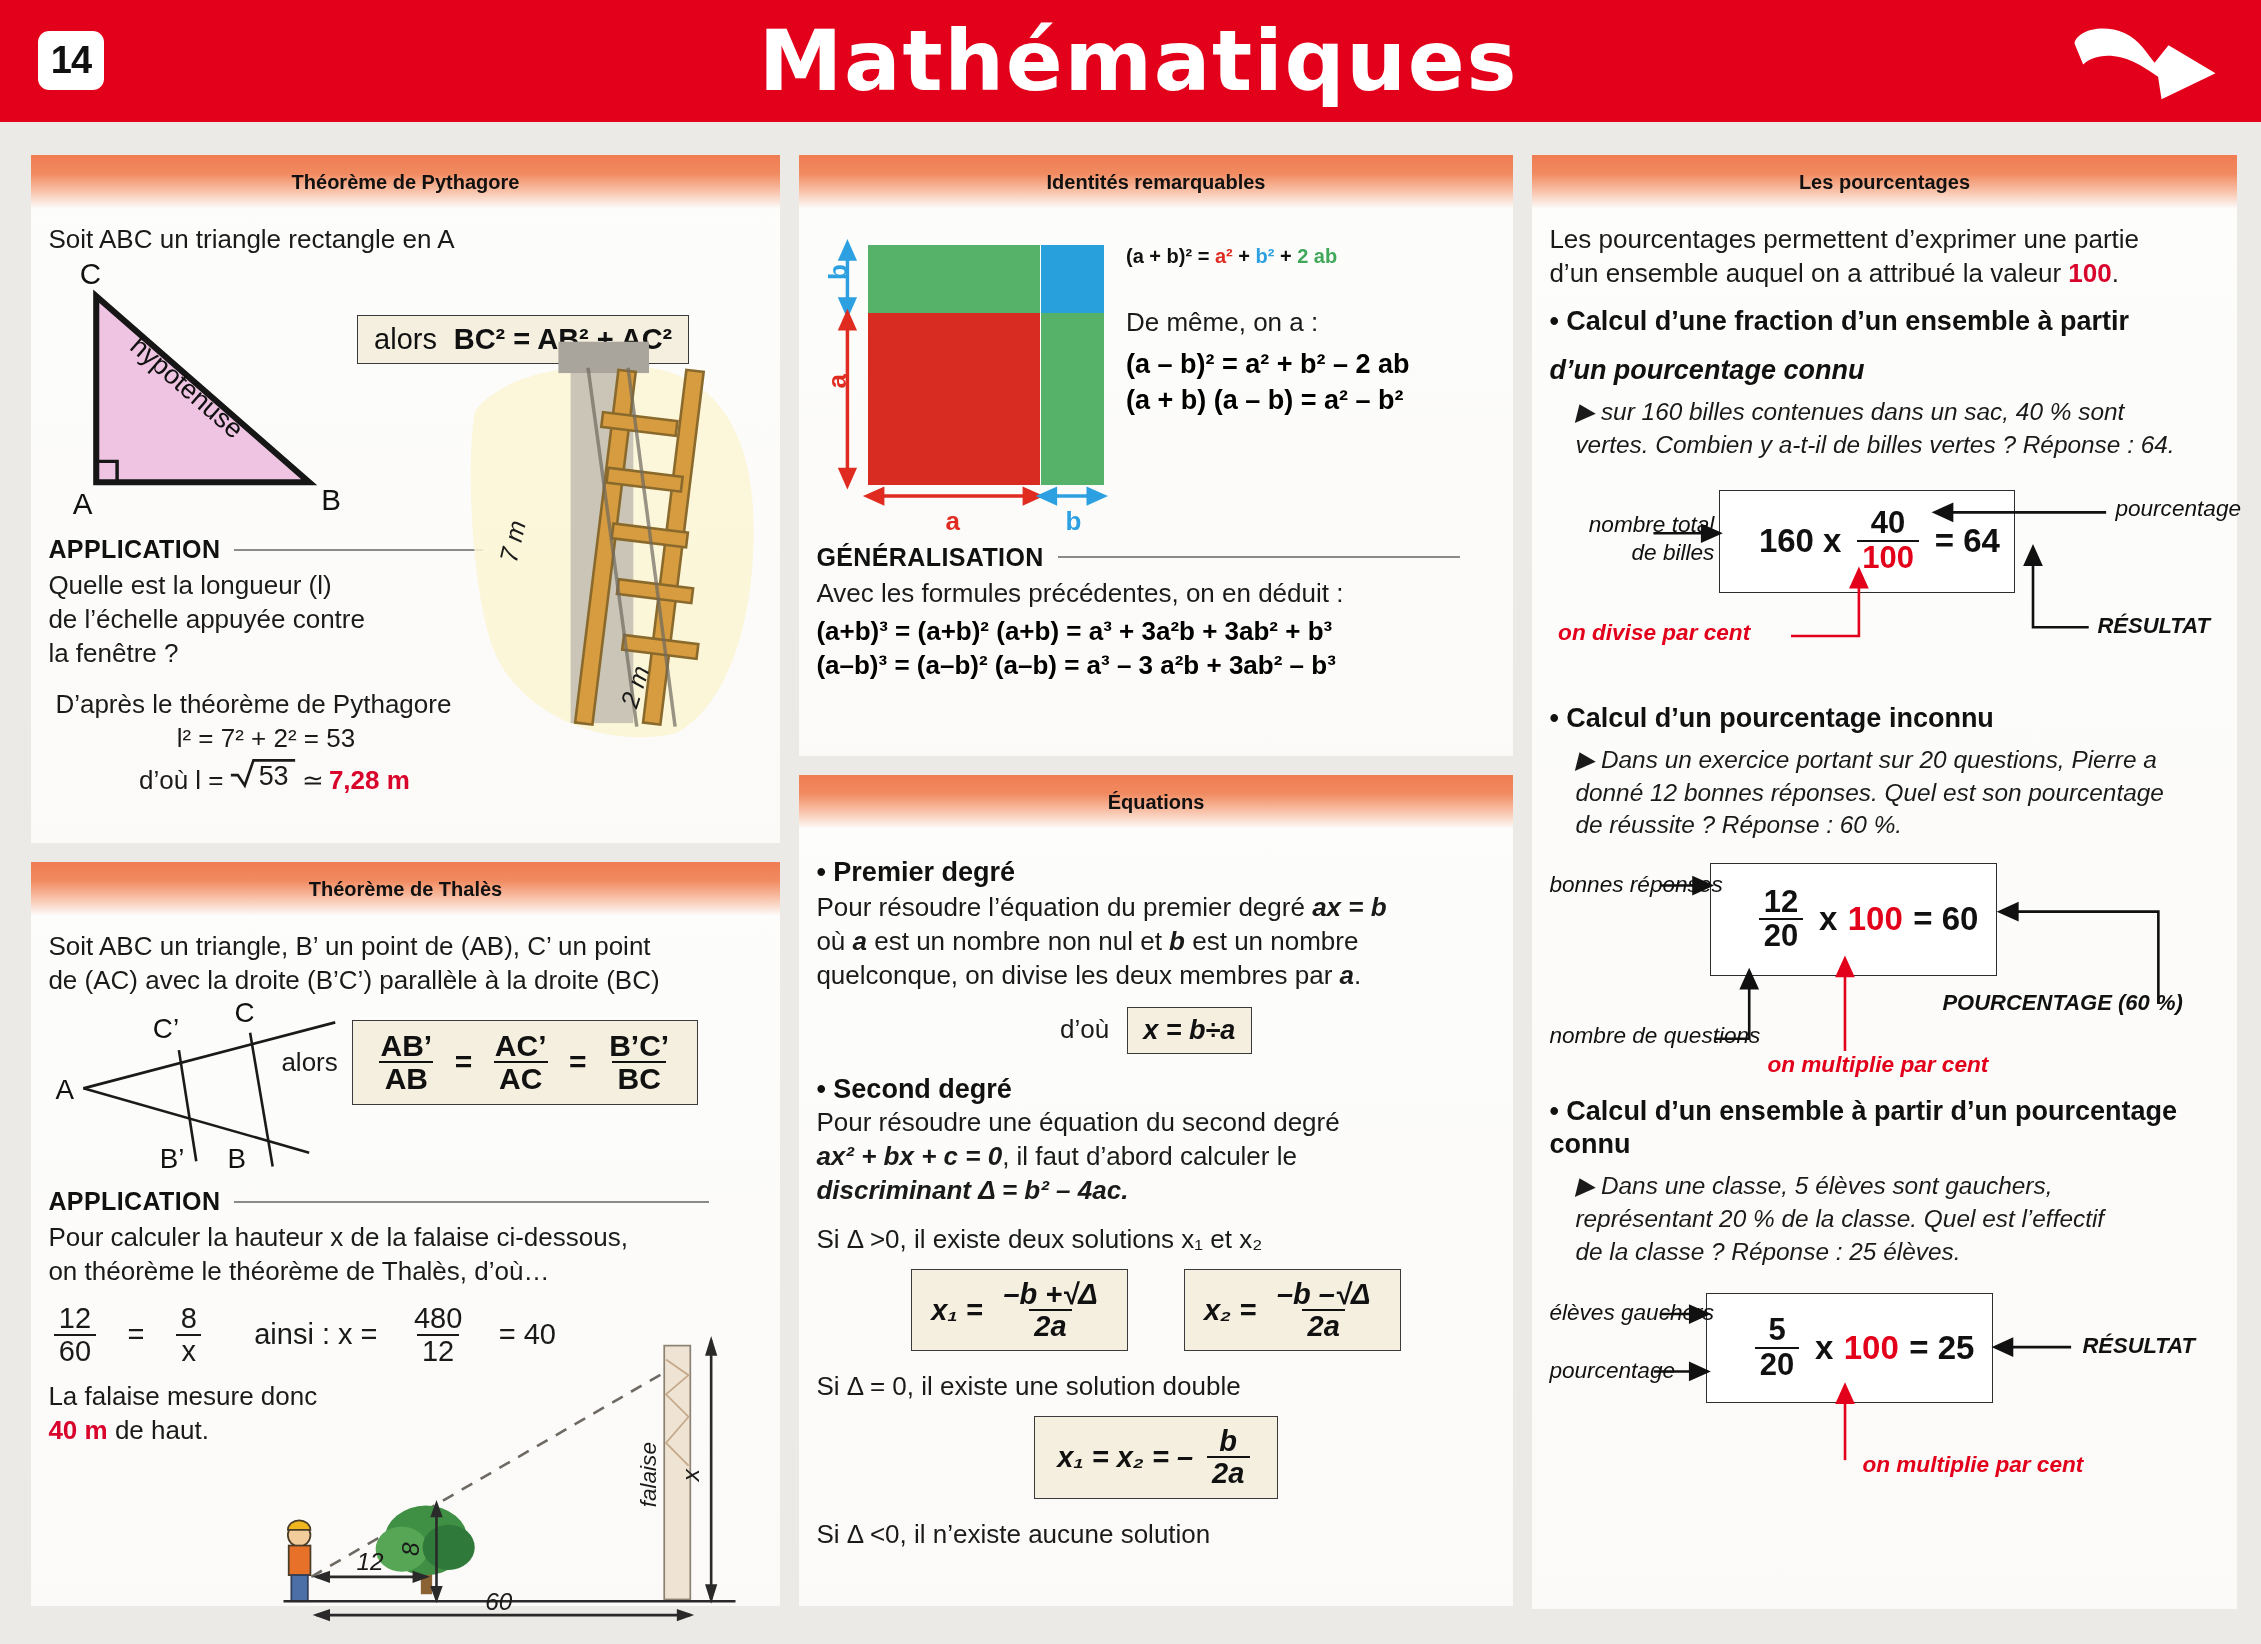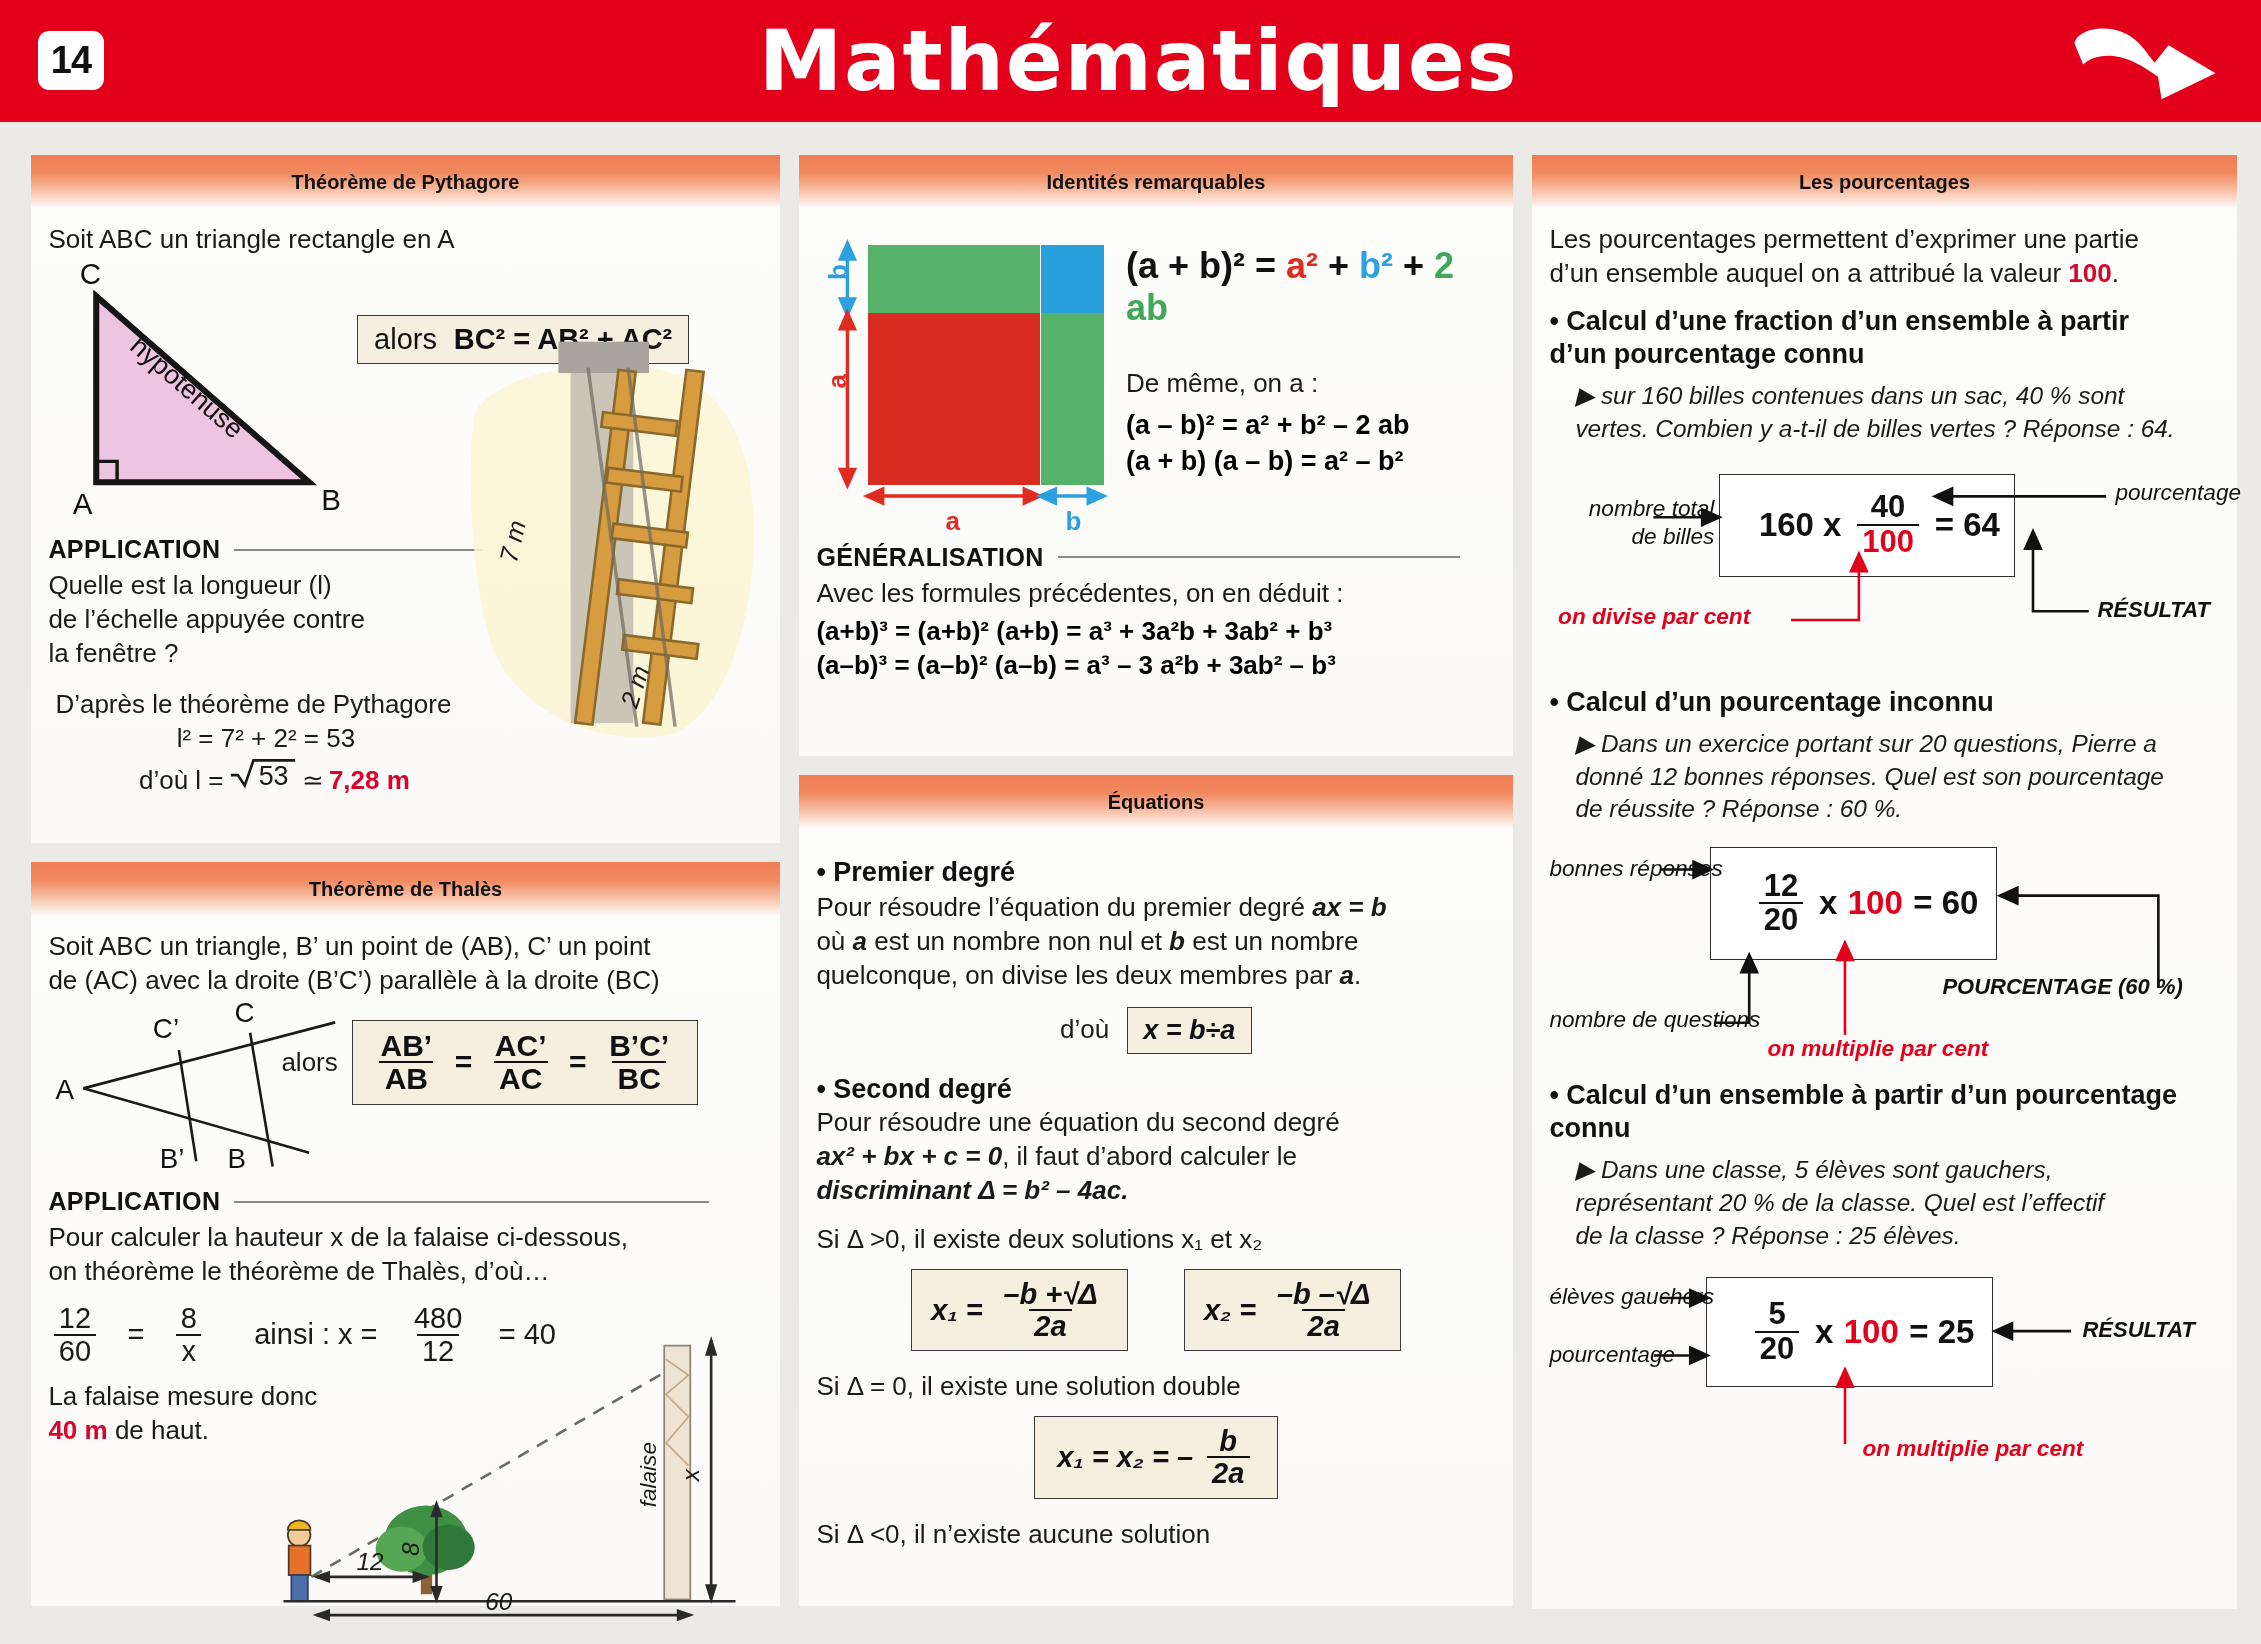--- a/index.html
+++ b/index.html
@@ -339,21 +339,21 @@
                 <line x1="36" y1="108" x2="36" y2="292"></line>
                 <polygon points="36,100 28,118 44,118" fill="#e02b20"></polygon>
                 <polygon points="36,298 28,280 44,280" fill="#e02b20"></polygon>
               </g>
             </svg>
             <div class="dimlbl dimblue" style="left:7px; top:38px; writing-mode:vertical-rl; transform:rotate(180deg);">b</div>
             <div class="dimlbl dimred" style="left:5.2px; top:148px; writing-mode:vertical-rl; transform:rotate(180deg);">a</div>
           </div>
 
           <div style="flex:1; padding-top:19px;">
-            <div style="font-size:36px; font-weight:bold; color:#111;">
+            <div style="font-size:20px; font-weight:bold; color:#111;">
               <span>(a + b)² = </span><span style="color:#e02b20;">a²</span><span> + </span><span style="color:#2ca0e0;">b²</span><span> + </span><span style="color:#41a85a;">2 ab</span>
             </div>
             <div class="txt" style="margin-top:38px;">De même, on a :</div>
             <div style="font-size:27px; font-weight:bold; margin-top:8.7px;">(a – b)² = a² + b² – 2 ab</div>
             <div style="font-size:27px; font-weight:bold; margin-top:5.2px;">(a + b) (a – b) = a² – b²</div>
           </div>
         </div>
 
         <div style="position:relative; height:57px; margin-top:-3.5px;">
           <svg width="313" height="57" viewBox="0 0 360 66">
@@ -457,21 +457,21 @@
     <div class="card" style="height:1454px;">
       <div class="card-head">Les pourcentages</div>
       <div class="card-body" style="padding-top:14px;">
 
         <div class="txt">Les pourcentages permettent d’exprimer une partie</div>
         <div class="txt">
           <span>d’un ensemble auquel on a attribué la valeur </span><span class="red">100</span><span>.</span>
         </div>
 
         <div class="bullethead" style="margin-top:14px;">• Calcul d’une fraction d’un ensemble à partir</div>
-        <div class="bullethead" style="margin-top:0;">d’un pourcentage connu</div>
+        <div class="bullethead" style="margin-top:16px;font-style:italic;">d’un pourcentage connu</div>
         <div class="arrowitem" style="margin-top:8.7px; padding-left:26px;">▶ sur 160 billes contenues dans un sac, 40 % sont</div>
         <div class="arrowitem" style="padding-left:26px;">vertes. Combien y a-t-il de billes vertes ? Réponse : 64.</div>
 
         <div class="annot" style="height:209px; margin-top:12.2px;">
           <div class="pbox" style="left:170px; top:15.7px; width:296px; height:103px;">
             <span style="display:inline-flex; align-items:center; gap:10.4px; font-size:33px; font-weight:bold; color:#111;">
               <span>160 x</span>
               <span class="frac" style="font-size:31px;">
                 <span class="num">40</span>
                 <span class="den" style="color:#e3001b; border-top-color:#111;">100</span>

